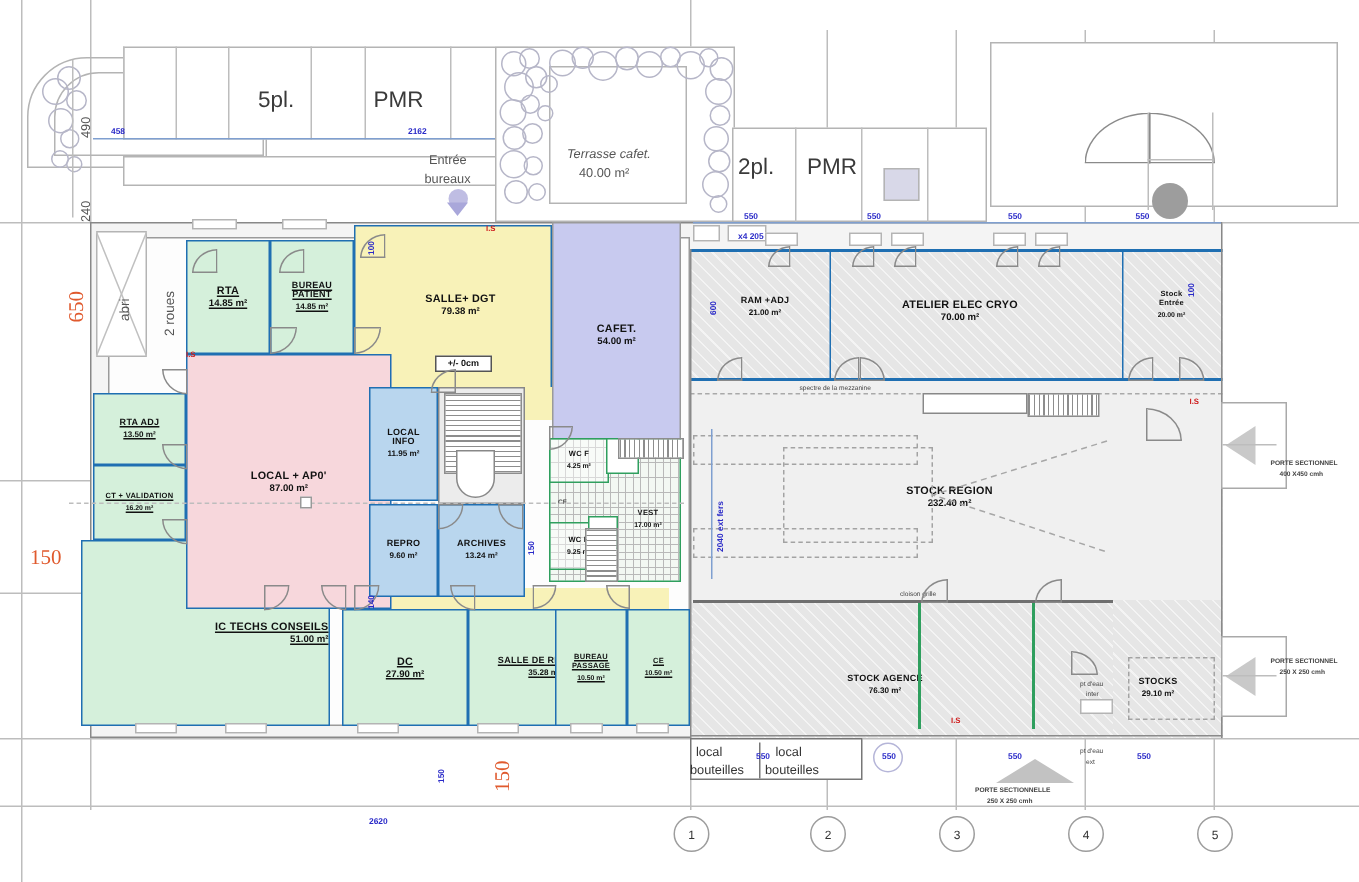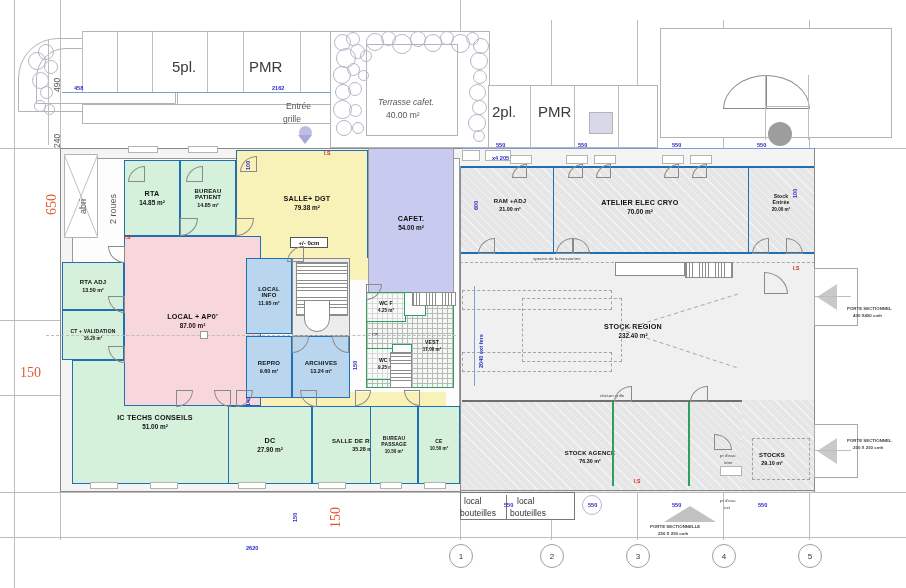--- a/index.html
+++ b/index.html
@@ -21,21 +21,21 @@
     color:#111;
   }
   .room .nm{font-weight:bold;font-size:7.2px;letter-spacing:.2px;white-space:nowrap;}
   .room .ar{font-weight:bold;font-size:6.4px;margin-top:1px;}
   .room.small .nm{font-size:6px;}
   .room.small .ar{font-size:5.4px;}
   .room.tiny .nm{font-size:5px;}
   .room.tiny .ar{font-size:4.6px;}
 
   
-  .f-green{background:#d5f0db;}
+  .f-green{background:#d5f0db;text-decoration:underline;}
   .f-pink{background:#f7d7dc;}
   .f-yellow{background:#f8f2b8;}
   .f-blue{background:#b9d6ee;}
   .f-lav{background:#c8caef;}
   .f-hatchgrey{
     background:
       repeating-linear-gradient(45deg, rgba(255,255,255,.0) 0 5px, rgba(255,255,255,.55) 5px 6px),
       #e6e6e6;
   }
 
@@ -194,21 +194,21 @@
   <div class="tree" style="left:470px;top:52px;width:16px;height:16px;"></div>
   <div class="tree" style="left:473px;top:70px;width:12px;height:12px;"></div>
   <div class="tree" style="left:469px;top:84px;width:15px;height:15px;"></div>
   <div class="tree" style="left:472px;top:100px;width:13px;height:13px;"></div>
   <div class="tree" style="left:468px;top:114px;width:16px;height:16px;"></div>
   <div class="tree" style="left:473px;top:130px;width:10px;height:10px;"></div>
   <div class="tree" style="left:360px;top:50px;width:10px;height:10px;"></div>
   <div class="tree" style="left:358px;top:70px;width:9px;height:9px;"></div>
 
   <div class="txt t-grey" style="left:286px;top:101px;">Entrée</div>
-  <div class="txt t-grey" style="left:283px;top:114px;">grille</div>
+  <div class="txt t-grey" style="left:283px;top:114px;">bureaux</div>
   <div class="abs" style="left:299px;top:126px;width:13px;height:13px;border-radius:50%;background:#a9a7da;opacity:.75;"></div>
   <div class="arrowdown" style="left:298px;top:135px;"></div>
 
   <div class="abs w-thin" style="left:488px;top:85px;width:170px;height:63px;background:#fff;"></div>
   <div class="line v grey abs" style="left:530px;top:85px;height:63px;"></div>
   <div class="line v grey abs" style="left:574px;top:85px;height:63px;"></div>
   <div class="line v grey abs" style="left:618px;top:85px;height:63px;"></div>
   <div class="txt t-park" style="left:492px;top:103px;">2pl.</div>
   <div class="txt t-park" style="left:538px;top:103px;">PMR</div>
   <div class="abs w-thin" style="left:589px;top:112px;width:24px;height:22px;background:#d8d8e8;"></div>
@@ -257,21 +257,21 @@
   <div class="room f-green w-blue small" style="left:62px;top:262px;width:62px;height:48px;">
     <div class="nm">RTA ADJ</div>
     <div class="ar">13.50 m²</div>
   </div>
 
   <div class="room f-green w-blue tiny" style="left:62px;top:310px;width:62px;height:50px;">
     <div class="nm">CT + VALIDATION</div>
     <div class="ar">16.20 m²</div>
   </div>
 
-  <div class="room f-green w-blue" style="left:72px;top:360px;width:166px;height:124px;">
+  <div class="room f-green w-blue" style="left:54px;top:360px;width:166px;height:124px;align-items:flex-end;">
     <div class="nm">IC TECHS CONSEILS</div>
     <div class="ar">51.00 m²</div>
   </div>
 
   <div class="room f-pink w-blue" style="left:124px;top:236px;width:137px;height:170px;">
     <div class="nm">LOCAL + AP0'</div>
     <div class="ar">87.00 m²</div>
   </div>
 
   <div class="room f-blue w-blue small" style="left:246px;top:258px;width:46px;height:76px;">

